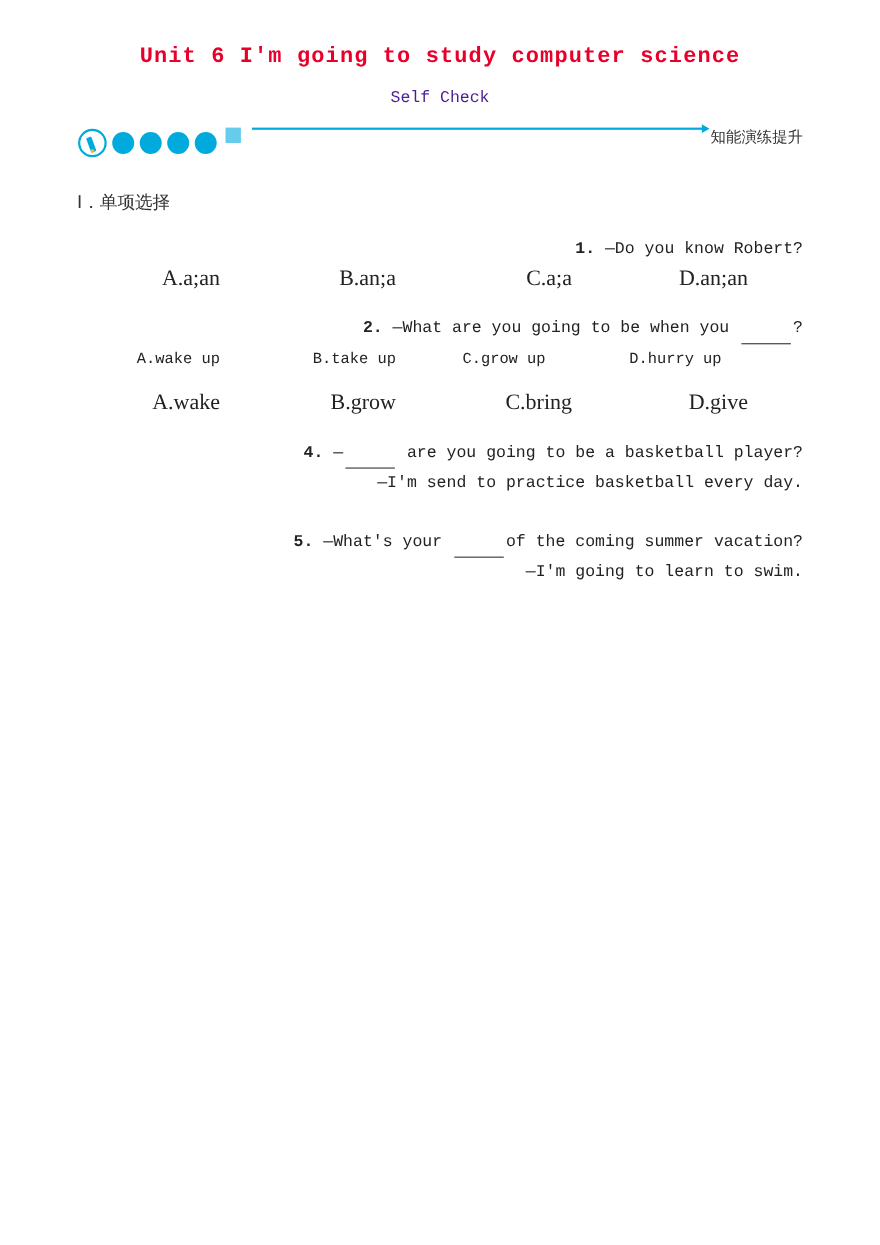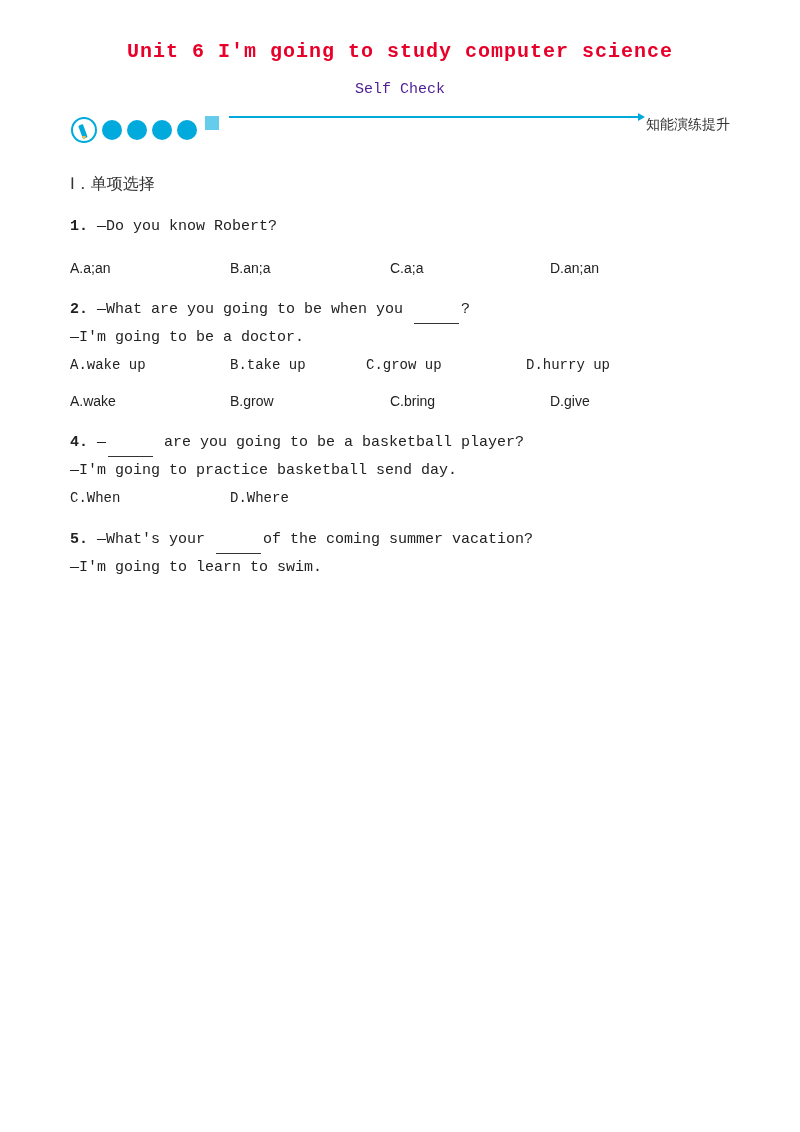--- a/index.html
+++ b/index.html
@@ -84,20 +84,21 @@
       white-space: nowrap;
     }
     .section-title {
       font-size: 16px;
       color: #333;
       margin-bottom: 18px;
       margin-top: 21px;
     }
     .question-block {
       margin-bottom: 20px;
+      text-align: right;
     }
     .question-num {
       font-weight: bold;
       font-size: 15px;
       color: #222;
     }
     .question-text {
       font-size: 15px;
       color: #222;
       line-height: 1.8;
@@ -106,23 +107,23 @@
     .blank {
       display: inline-block;
       border-bottom: 1px solid #333;
       min-width: 40px;
       margin: 0 2px;
     }
     .options-row {
       display: flex;
       flex-wrap: wrap;
       gap: 0 30px;
-      margin-top: 20px;
-      font-family: Liberation Sans, sans-serif;
-      font-size: 14px;
+      margin-top: 2px;
+      font-family: Liberation Serif, serif;
+      font-size: 20px;
     }
     .options-col {
       display: flex;
       flex-direction: row;
       gap: 6px;
       margin-top: 6px;
       font-family: "Courier New", monospace;
       font-size: 14px;
     }
     .options-col .opt-row {
@@ -169,23 +170,20 @@
     <span class="option">B.an;a</span>
     <span class="option">C.a;a</span>
     <span class="option">D.an;an</span>
   </div>
 </div>
 
 <div class="question-block">
   <div class="question-text">
     <span class="question-num">2.</span>
     —What are you going to be when you <span class="blank">&nbsp;&nbsp;&nbsp;&nbsp;&nbsp;</span>?
-  </div>
-  <div class="question-text">
-    —I'm going to be a doctor.
   </div>
   <div class="options-col">
     <div class="opt-row">
       <span class="option">A.wake up</span>
       <span class="option">B.take up</span>
     </div>
     <div class="opt-row">
       <span class="option">C.grow up</span>
       <span class="option">D.hurry up</span>
     </div>
@@ -200,27 +198,23 @@
     <span class="option">D.give</span>
   </div>
 </div>
 
 <div class="question-block">
   <div class="question-text">
     <span class="question-num">4.</span>
     —<span class="blank">&nbsp;&nbsp;&nbsp;&nbsp;&nbsp;</span> are you going to be a basketball player?
   </div>
   <div class="question-text">
-    —I'm going to practice basketball send day.
+    —I'm send to practice basketball every day.
   </div>
   <div class="options-col">
-    <div class="opt-row">
-      <span class="option">C.When</span>
-      <span class="option">D.Where</span>
-    </div>
   </div>
 </div>
 
 <div class="question-block">
   <div class="question-text">
     <span class="question-num">5.</span>
     —What's your <span class="blank">&nbsp;&nbsp;&nbsp;&nbsp;&nbsp;</span>of the coming summer vacation?
   </div>
   <div class="question-text">
     —I'm going to learn to swim.

